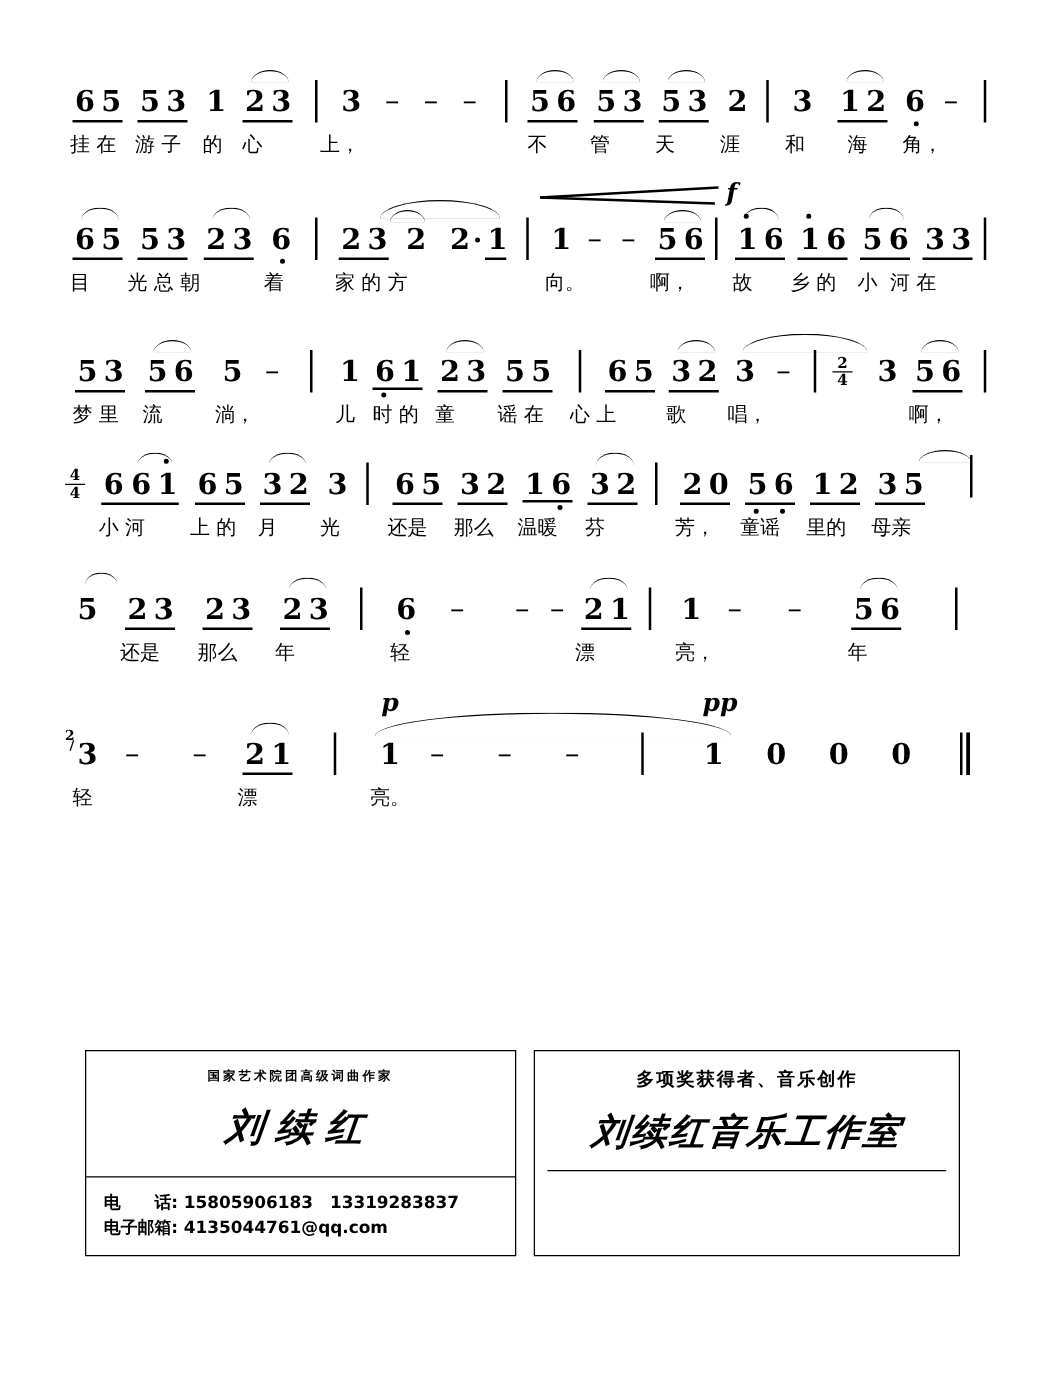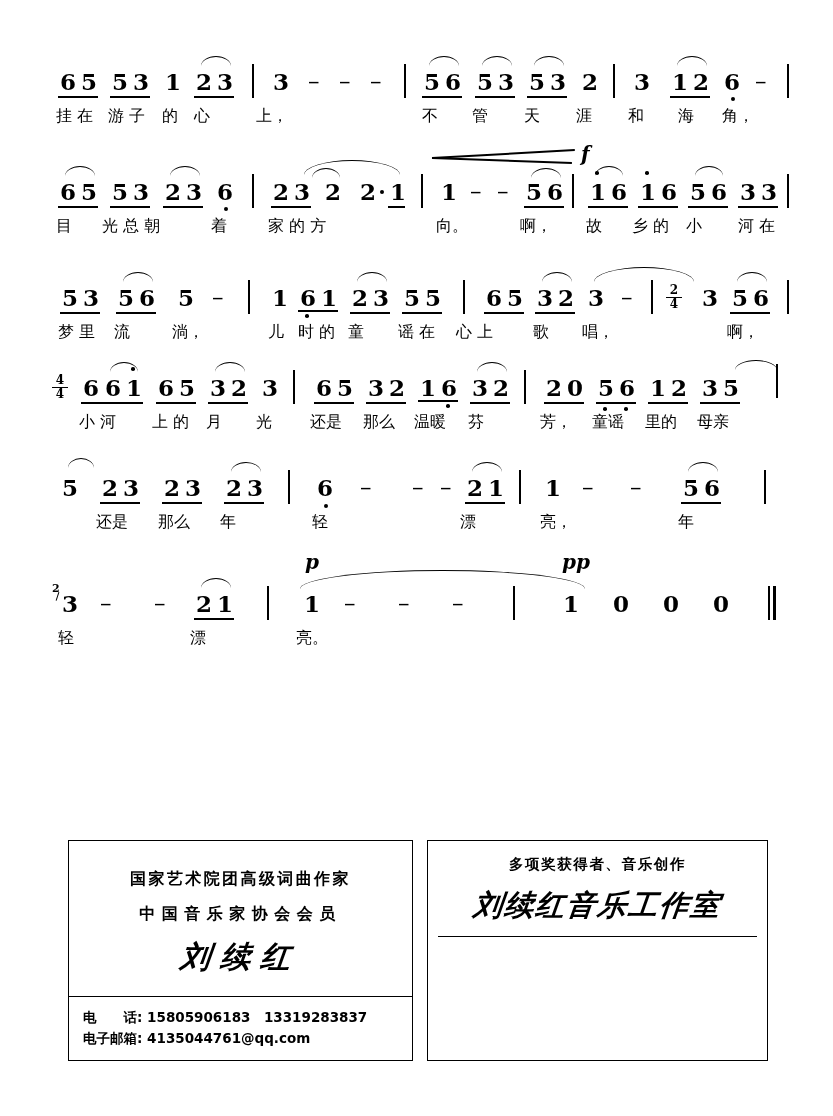--- a/index.html
+++ b/index.html
@@ -148,25 +148,24 @@
   .card-left { width: 345px; }
   .card-right { width: 341px; }
 
   .card-top {
     padding: 14px 10px 8px 10px;
     text-align: center;
   }
   .card-credentials {
     font-family: "DejaVu Sans", "Liberation Sans", sans-serif;
     font-weight: 700;
-    font-size: 16px;
+    font-size: 10px;
     line-height: 1.45;
     letter-spacing: 0.5px;
     white-space: nowrap;
-    margin-top: 12px;
   }
   .card-credentials.c1 { letter-spacing: 2.4px; }
   .card-credentials.c2 { letter-spacing: 6.5px; }
   .card-credentials.c3 { letter-spacing: 0.2px; }
 
   .card-signature {
     font-family: "DejaVu Serif", "Liberation Serif", serif;
     font-weight: 700;
     font-style: italic;
     font-size: 30px;
@@ -341,21 +340,21 @@
 
     <div class="lyric" style="left:56px; top:52px;">目</div>
     <div class="lyric" style="left:102px; top:52px;">光 总 朝</div>
     <div class="lyric" style="left:211px; top:52px;">着</div>
     <div class="lyric" style="left:268px; top:52px;">家 的 方</div>
     <div class="lyric" style="left:436px; top:52px;">向。</div>
     <div class="lyric" style="left:520px; top:52px;">啊，</div>
     <div class="lyric" style="left:586px; top:52px;">故</div>
     <div class="lyric" style="left:632px; top:52px;">乡 的</div>
     <div class="lyric" style="left:686px; top:52px;">小</div>
-    <div class="lyric" style="left:738px; top:52px;">河 在</div>
+    <div class="lyric" style="left:712px; top:52px;">河 在</div>
   </div>
 
   <div class="staff-line" style="position:absolute; left:0; top:272px; width:833px;">
 
     <div class="note" style="left:62px; top:14px;">5</div>
     <div class="note" style="left:83px; top:14px;">3</div>
     <div class="beam" style="left:60px; top:40px; width:40px;"></div>
     <div class="note" style="left:118px; top:14px;">5</div>
     <div class="note" style="left:139px; top:14px;">6</div>
     <div class="beam" style="left:116px; top:40px; width:40px;"></div>
@@ -565,21 +564,20 @@
     <div class="lyric" style="left:296px; top:52px;">亮。</div>
   </div>
 
 </div>
 
 <div id="cards">
 
   <div class="card card-left">
     <div class="card-top">
       <div class="card-credentials c1">国家艺术院团高级词曲作家</div>
-      <div class="card-credentials c2">中国音乐家协会会员</div>
       <div class="card-signature">
         <span class="sig-inner">刘续红</span>
       </div>
     </div>
     <div class="card-divider"></div>
     <div class="card-bottom">
       <div class="card-contact">电　　话: 15805906183　13319283837</div>
       <div class="card-contact">电子邮箱: 4135044761@qq.com</div>
     </div>
   </div>

